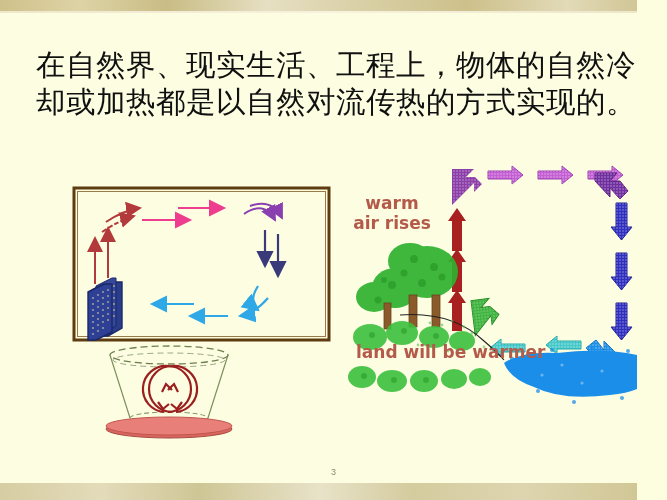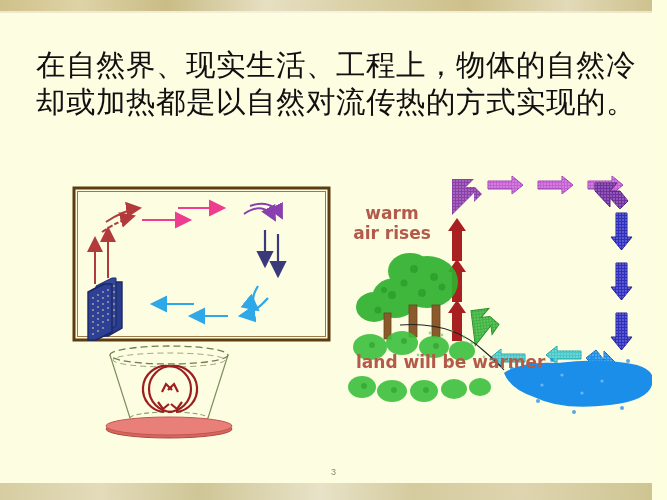--- a/index.html
+++ b/index.html
@@ -6,21 +6,20 @@
   html,body{margin:0;padding:0;}
   body{
     width:667px;height:500px;overflow:hidden;
     background:#fdfde0;
     font-family:"Liberation Sans","DejaVu Sans",sans-serif;
   }
   #slide{
     position:relative;width:637px;height:500px;
     background:#fdfde2;
     overflow:hidden;
-    padding-left:15px;
   }
   
   .band-top{
     position:absolute;left:0;top:0;width:667px;height:11px;
     background:linear-gradient(90deg,#cfc18a 0%,#ded3a6 12%,#c9bc85 25%,#e6dfc2 40%,#d8cfa4 55%,#cdc08b 70%,#e2dab8 85%,#cabd87 100%);
   }
   .band-top-edge{
     position:absolute;left:0;top:11px;width:667px;height:2px;
     background:linear-gradient(90deg,#eee7cd,#f7f2dd,#ece5c9);
   }
@@ -42,21 +41,21 @@
     font-size:9px;color:#8b8b6e;
     font-family:"Liberation Sans",sans-serif;
   }
   .corner-mark{
     position:absolute;left:648px;top:481px;width:5px;height:5px;
     color:#b9b193;font-size:8px;line-height:5px;
   }
   
   .fig{position:absolute;}
   #fig-room{left:72px;top:186px;width:262px;height:275px;}
-  #fig-breeze{left:352px;top:165px;width:305px;height:255px;}
+  #fig-breeze{left:352px;top:155px;width:305px;height:255px;}
   svg{display:block;overflow:visible;}
 </style>
 </head>
 <body>
 
 <div id="slide">
 
   <div class="band-top"></div>
   <div class="band-top-edge"></div>
   <div class="band-bottom"></div>

